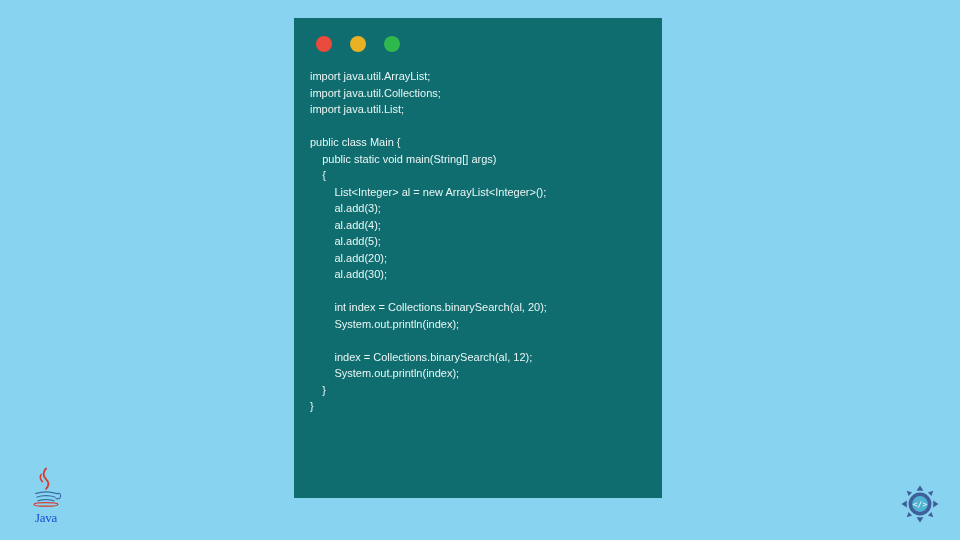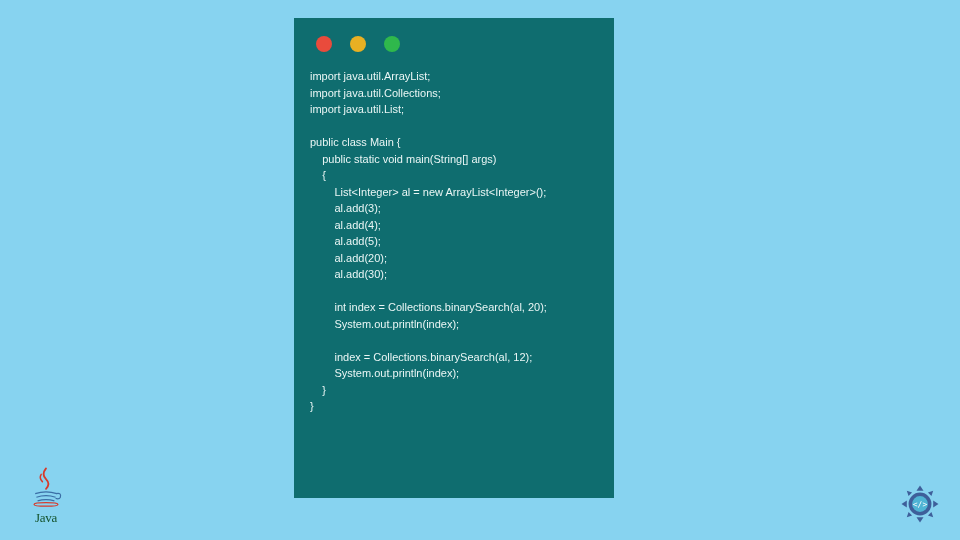--- a/index.html
+++ b/index.html
@@ -8,21 +8,21 @@
       height: 540px;
       background: #87d3f0;
       font-family: Arial, sans-serif;
       position: relative;
       overflow: hidden;
     }
     .code-window {
       position: absolute;
       left: 294px;
       top: 18px;
-      width: 320px;
+      width: 368px;
       height: 480px;
       background: #0f6d6f;
       padding: 18px 16px 14px 16px;
     }
     .dots { display: flex; gap: 18px; margin-bottom: 16px; margin-left: 6px; }
     .dot {
       width: 16px; height: 16px;
       border-radius: 50%;
     }
     .dot-red { background: #e94b3c; }
@@ -41,21 +41,21 @@
       bottom: 14px;
       text-align: center;
     }
     .java-cup {
       width: 36px;
       height: 42px;
     }
     .java-text {
       font-family: Georgia, serif;
       font-size: 13px;
-      color: #14532d;
+      color: #1d4ed8;
       margin-top: -2px;
       letter-spacing: -0.3px;
     }
     .delft-block {
       position: absolute;
       right: 14px;
       bottom: 14px;
       display: flex;
       align-items: center;
     }

